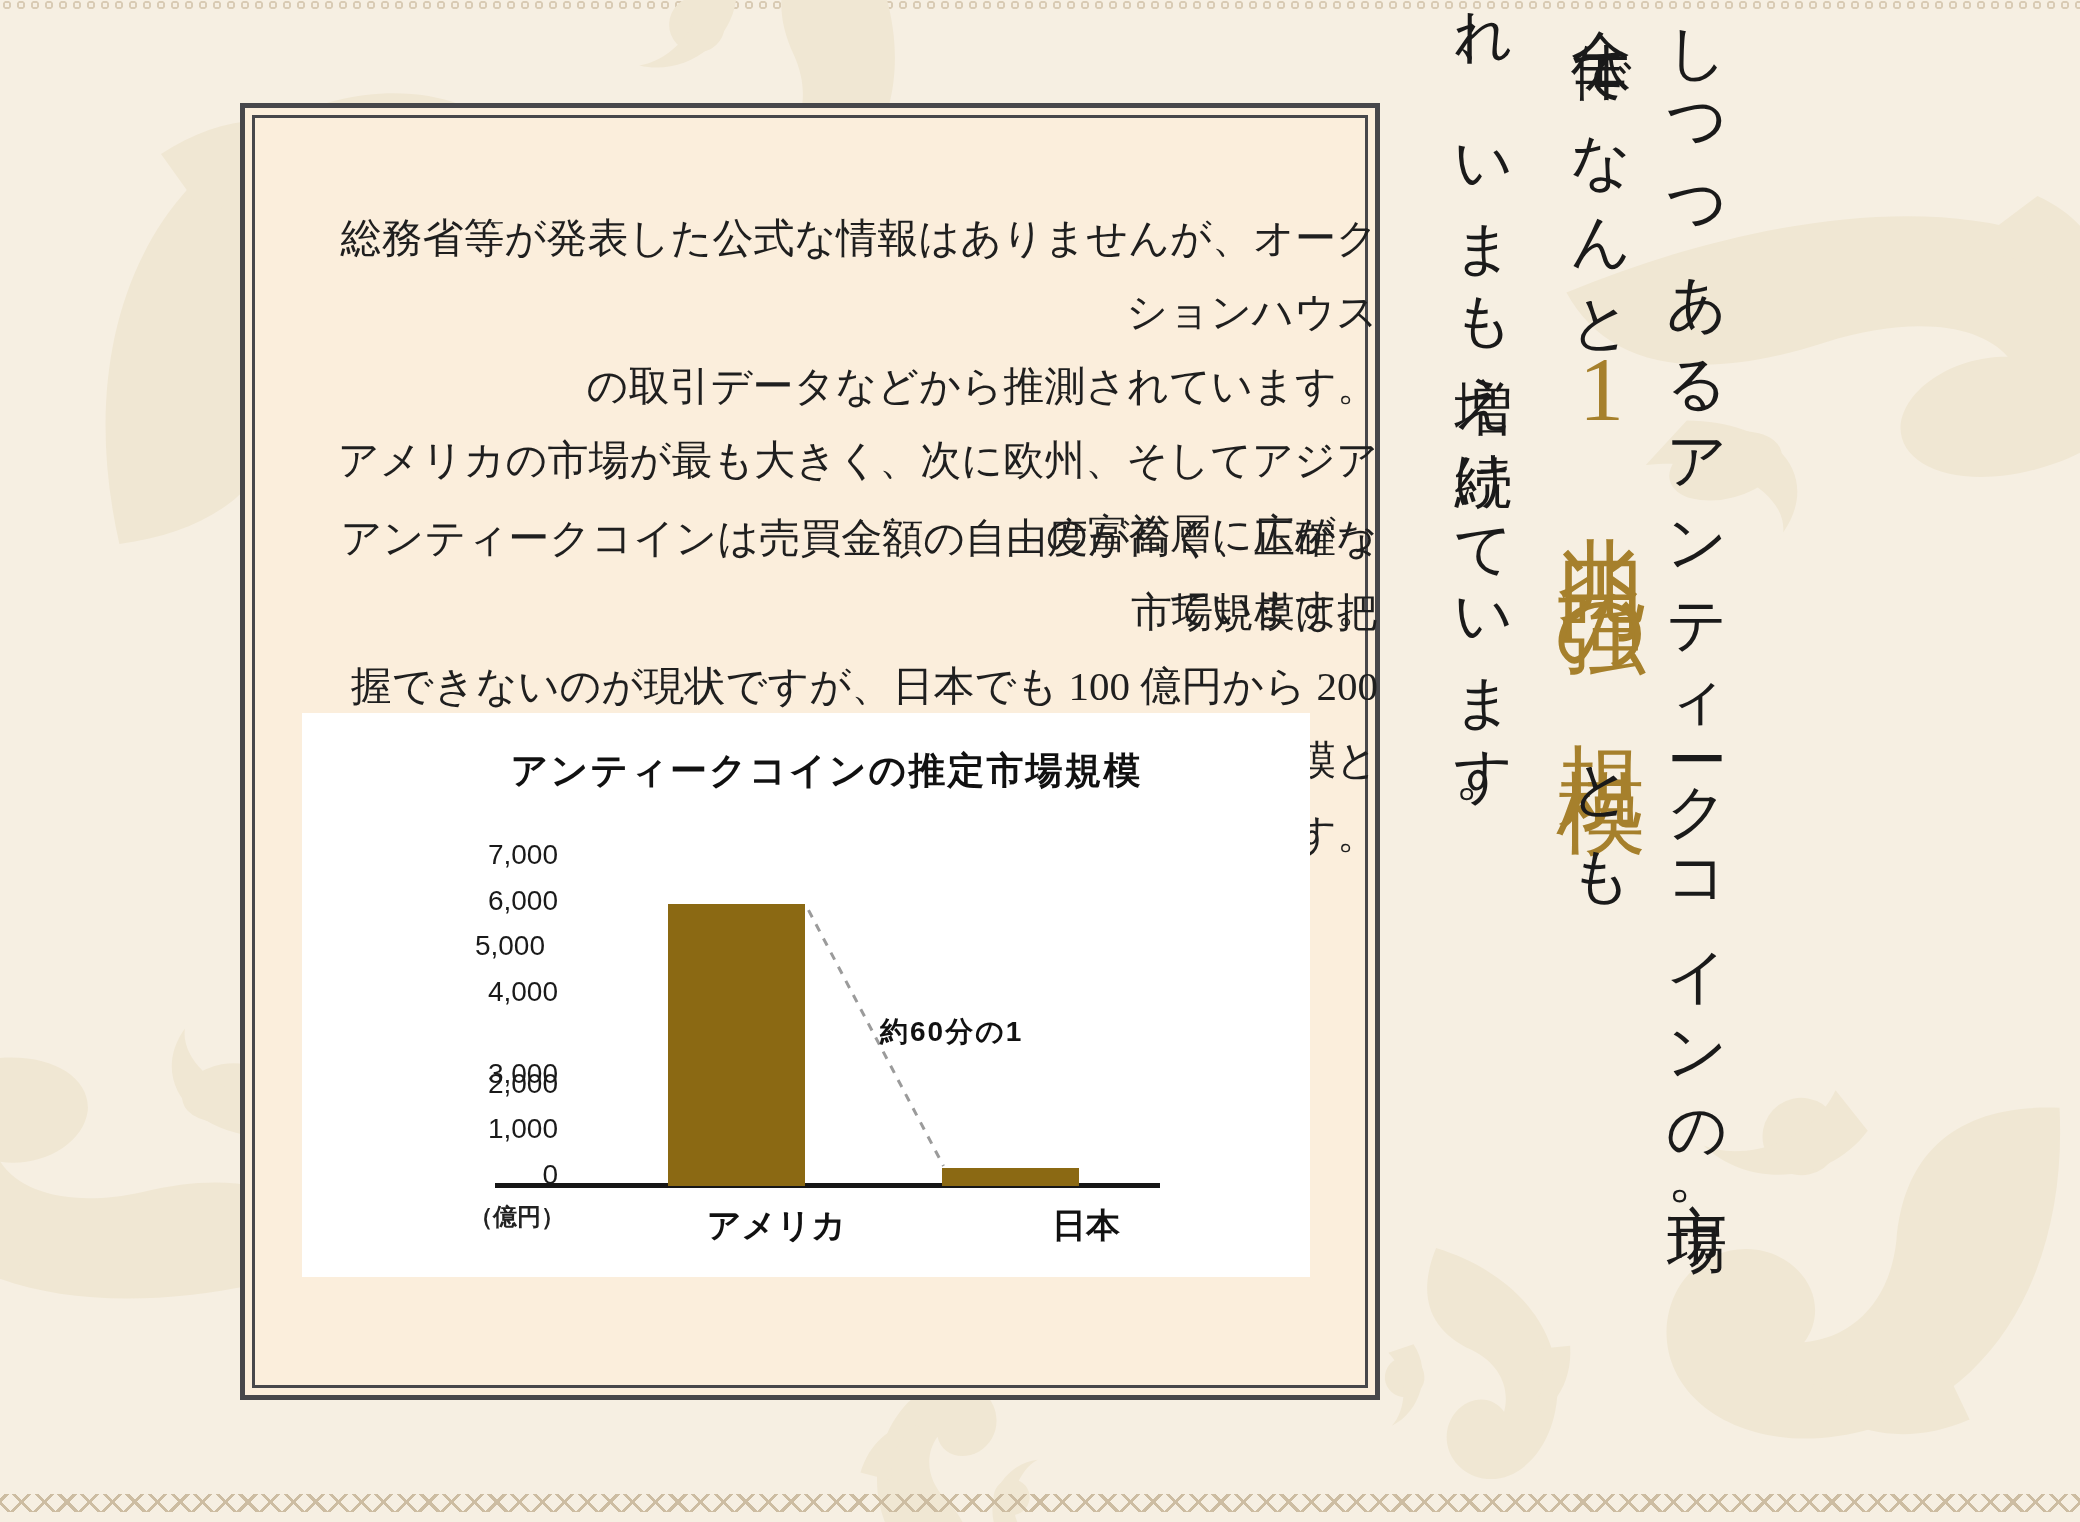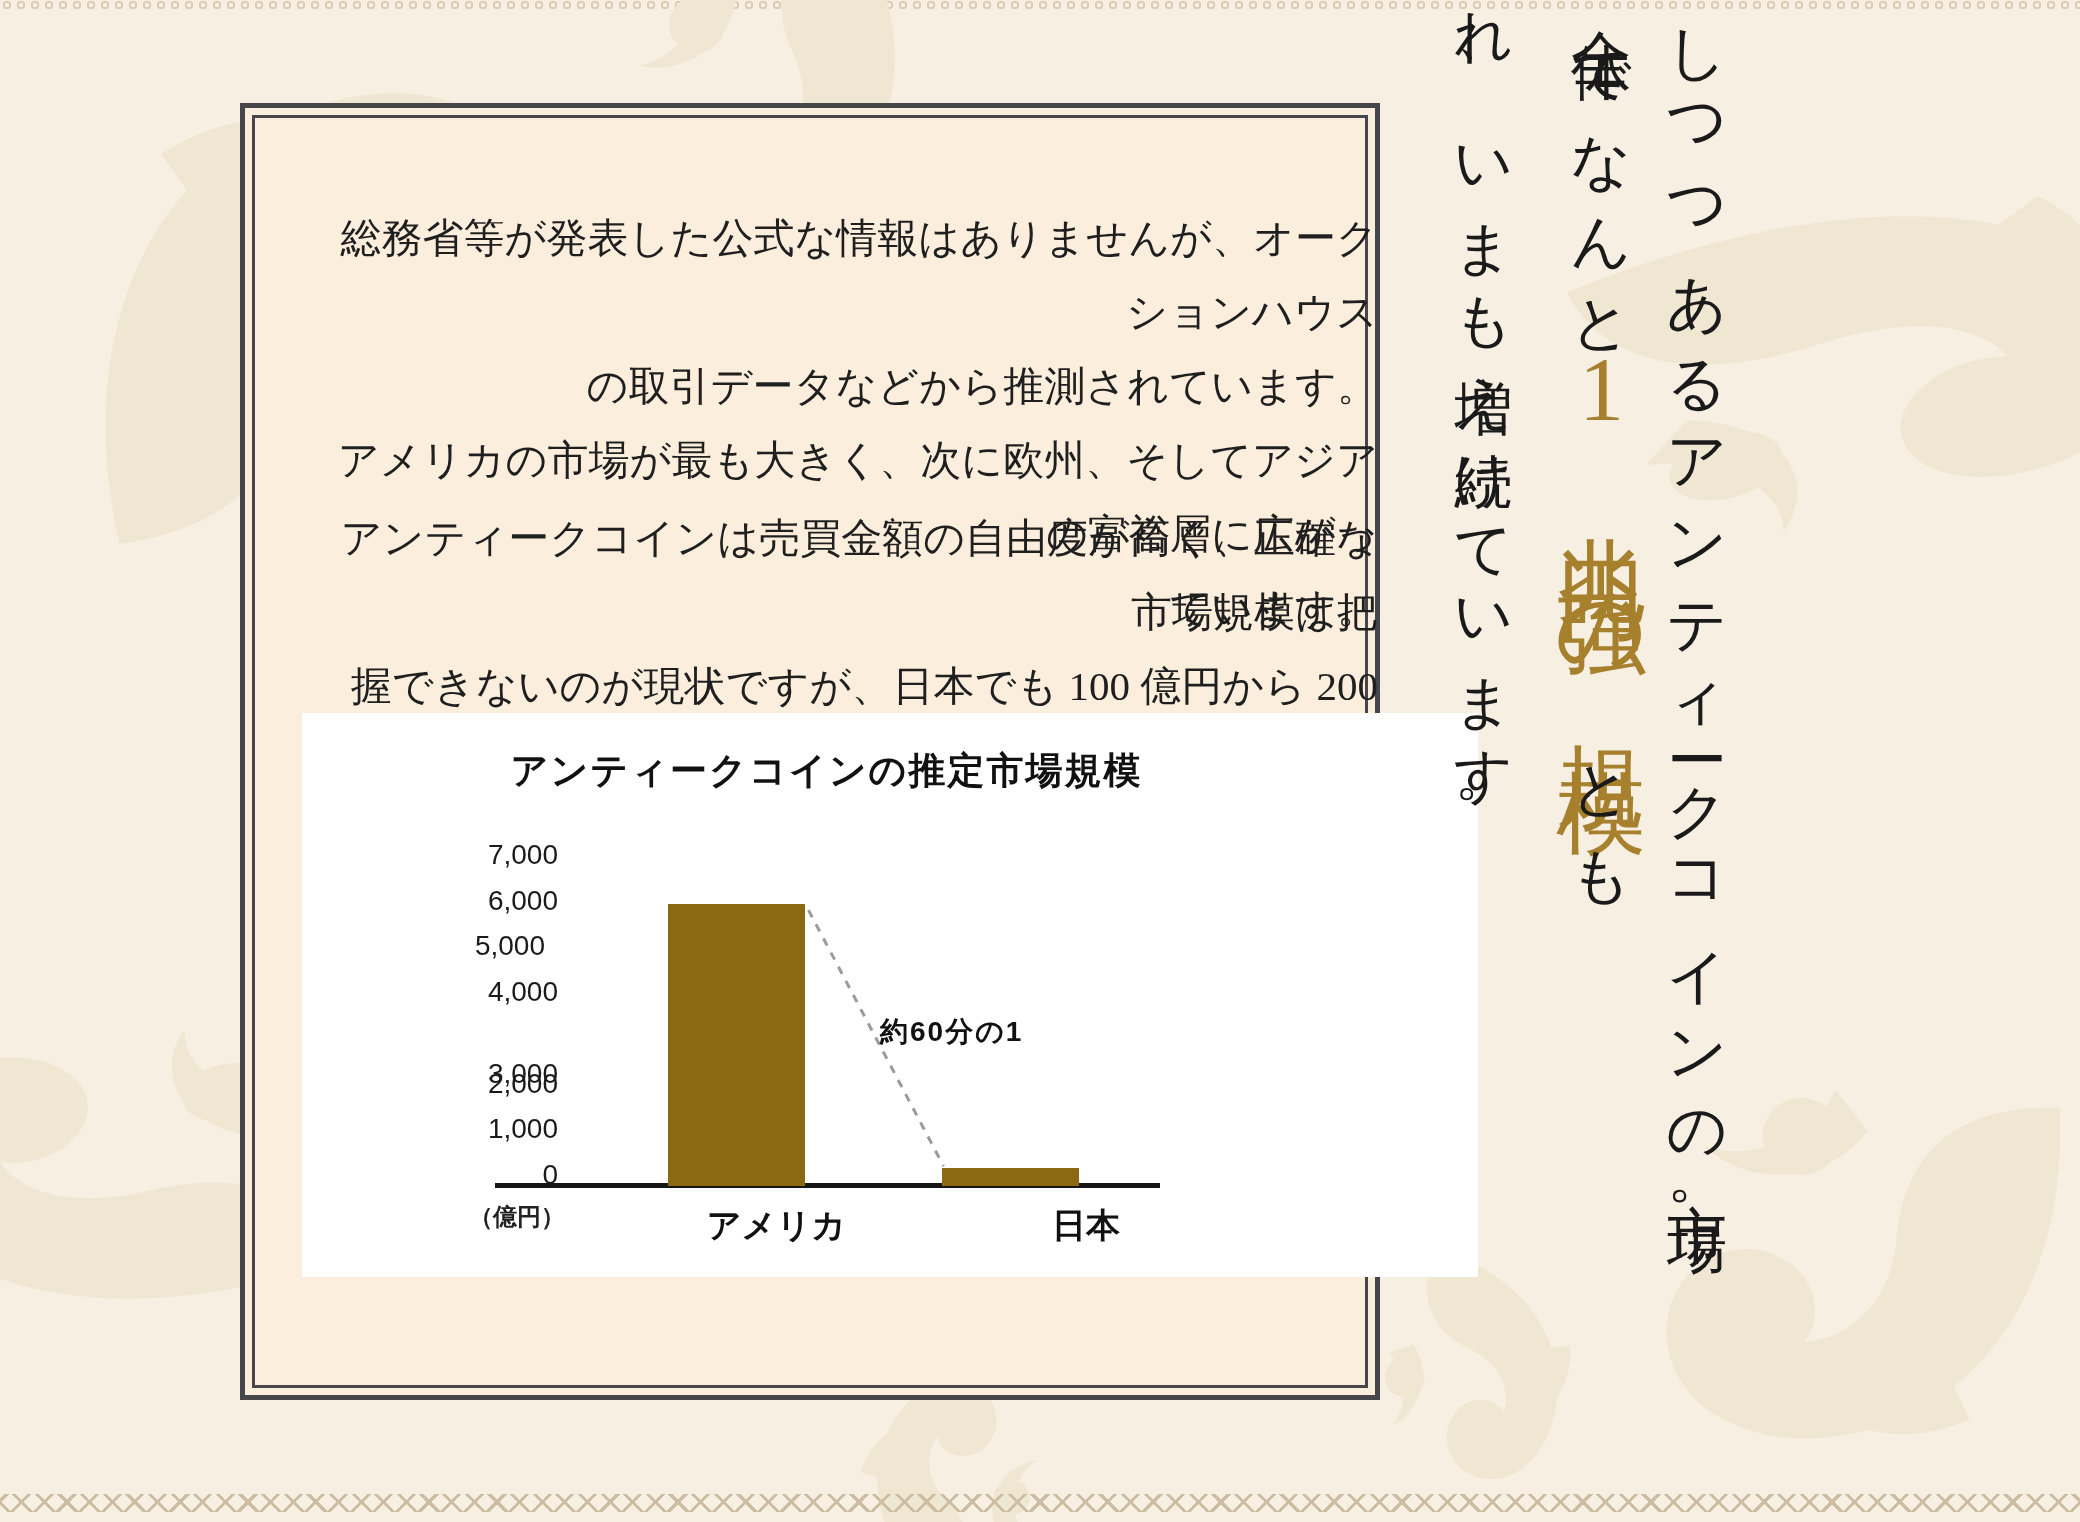--- a/index.html
+++ b/index.html
@@ -48,24 +48,23 @@
   }
   .para{
     position:absolute;left:87px;width:1046px;margin:0;
     font-size:41px;line-height:74px;color:#1f1f1f;
     white-space:pre-line;letter-spacing:0px;text-align:right;
   }
   #para1{top:93px;}
   #para2{top:393px;}
   
   .chart{
-    position:absolute;left:57px;top:605px;width:1164px;height:564px;
+    position:absolute;left:57px;top:605px;width:1008px;height:564px;
     background:#ffffff;
     font-family:"Liberation Sans","DejaVu Sans",sans-serif;
-    padding-left:12px;
   }
   .chart-title{
     position:absolute;left:193px;top:33px;width:663px;
     text-align:center;font-family:"Liberation Serif","DejaVu Serif",serif;
     font-weight:bold;font-size:37px;letter-spacing:2px;color:#111;
   }
   .ytick{
     position:absolute;width:200px;text-align:right;
     font-size:28px;color:#1a1a1a;line-height:36px;
   }

